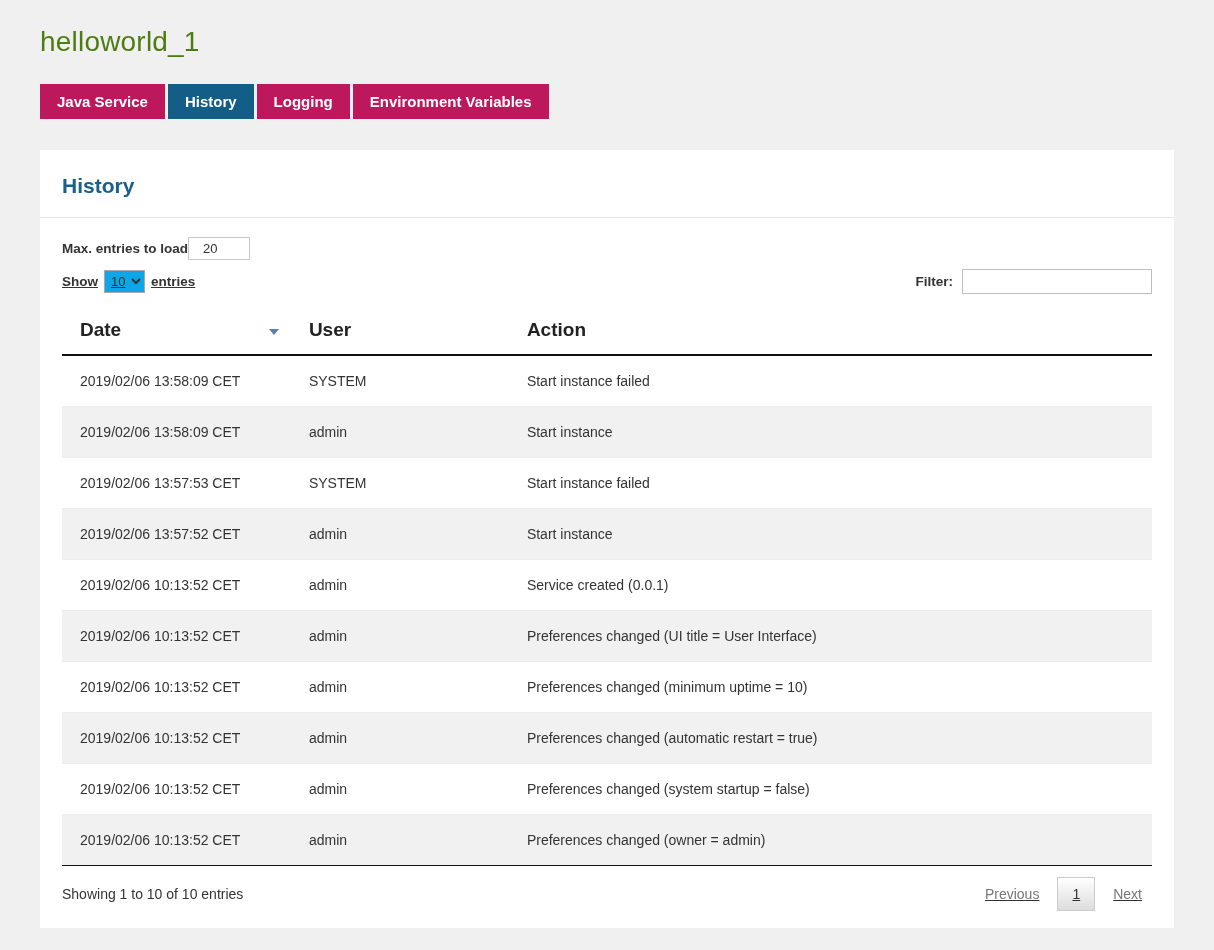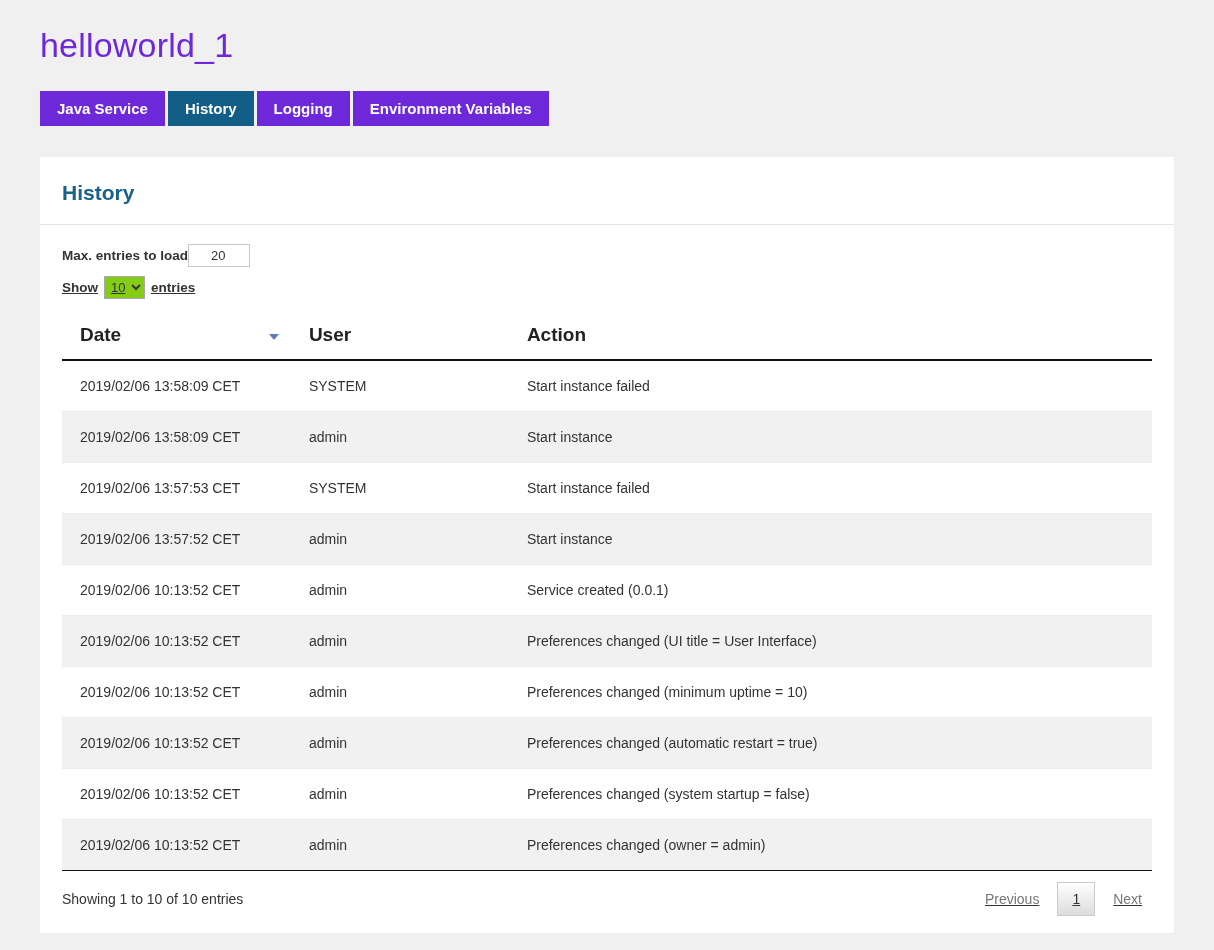--- a/index.html
+++ b/index.html
@@ -7,30 +7,30 @@
   body {
     background: #f0f0f0;
     font-family: "Liberation Sans", sans-serif;
     color: #333;
     width: 1214px;
     height: 950px;
   }
   .page { padding: 26px 40px 38px 40px; }
 
   .page-title {
-    font-size: 34px;
+    font-size: 28px;
     font-weight: 400;
-    color: #6d28d9;
+    color: #4d7c0f;
     margin: 0 0 26px 0;
     letter-spacing: 0.2px;
   }
 
   .tabs { display: flex; gap: 3px; }
   .tab {
-    background: #6d28d9;
+    background: #be185d;
     color: #ffffff;
     font-size: 15px;
     font-weight: bold;
     padding: 9px 17px;
     cursor: pointer;
     user-select: none;
   }
   .tab.active { background: #135e86; }
 
   .panel { background: #ffffff; margin-top: 31px; }
@@ -48,41 +48,41 @@
     display: flex;
     align-items: center;
     font-size: 13.5px;
     font-weight: bold;
     margin-bottom: 9px;
   }
   .max-row input {
     width: 62px;
     height: 23px;
     border: 1px solid #c9c9c9;
-    padding: 2px 22px;
+    padding: 2px 14px;
     font: 13px "Liberation Sans", sans-serif;
     color: #333;
   }
 
   .controls {
     display: flex;
     justify-content: space-between;
     align-items: center;
     font-size: 13.5px;
     font-weight: bold;
     margin-bottom: 13px;
   }
   .show-group { display: flex; align-items: center; gap: 6px; text-decoration: underline; }
   .show-group select {
     font: 13px "Liberation Sans", sans-serif;
     border: 1px solid #a9a9a9;
     height: 23px;
     padding: 1px 2px;
     color: #333;
-    background: #84cc16;
+    background: #0ea5e9;
   }
   .filter-group { display: flex; align-items: center; gap: 9px; }
   .filter-group input {
     width: 190px;
     height: 25px;
     border: 1px solid #bdbdbd;
     padding: 2px 7px;
     font: 13px "Liberation Sans", sans-serif;
     color: #333;
   }
@@ -173,20 +173,24 @@
         <input type="text" value="20" style="">
       </div>
 
       <div class="controls">
         <div class="show-group">
           <span>Show</span>
           <select>
             <option>10</option>
           </select>
           <span>entries</span>
+        </div>
+        <div class="filter-group">
+          <span>Filter:</span>
+          <input type="text" value="" style="">
         </div>
       </div>
 
       <table class="history">
         <thead>
           <tr>
             <th class="col-date">
               <span>Date</span>
               <span class="sort-desc-icon"></span>
             </th>

